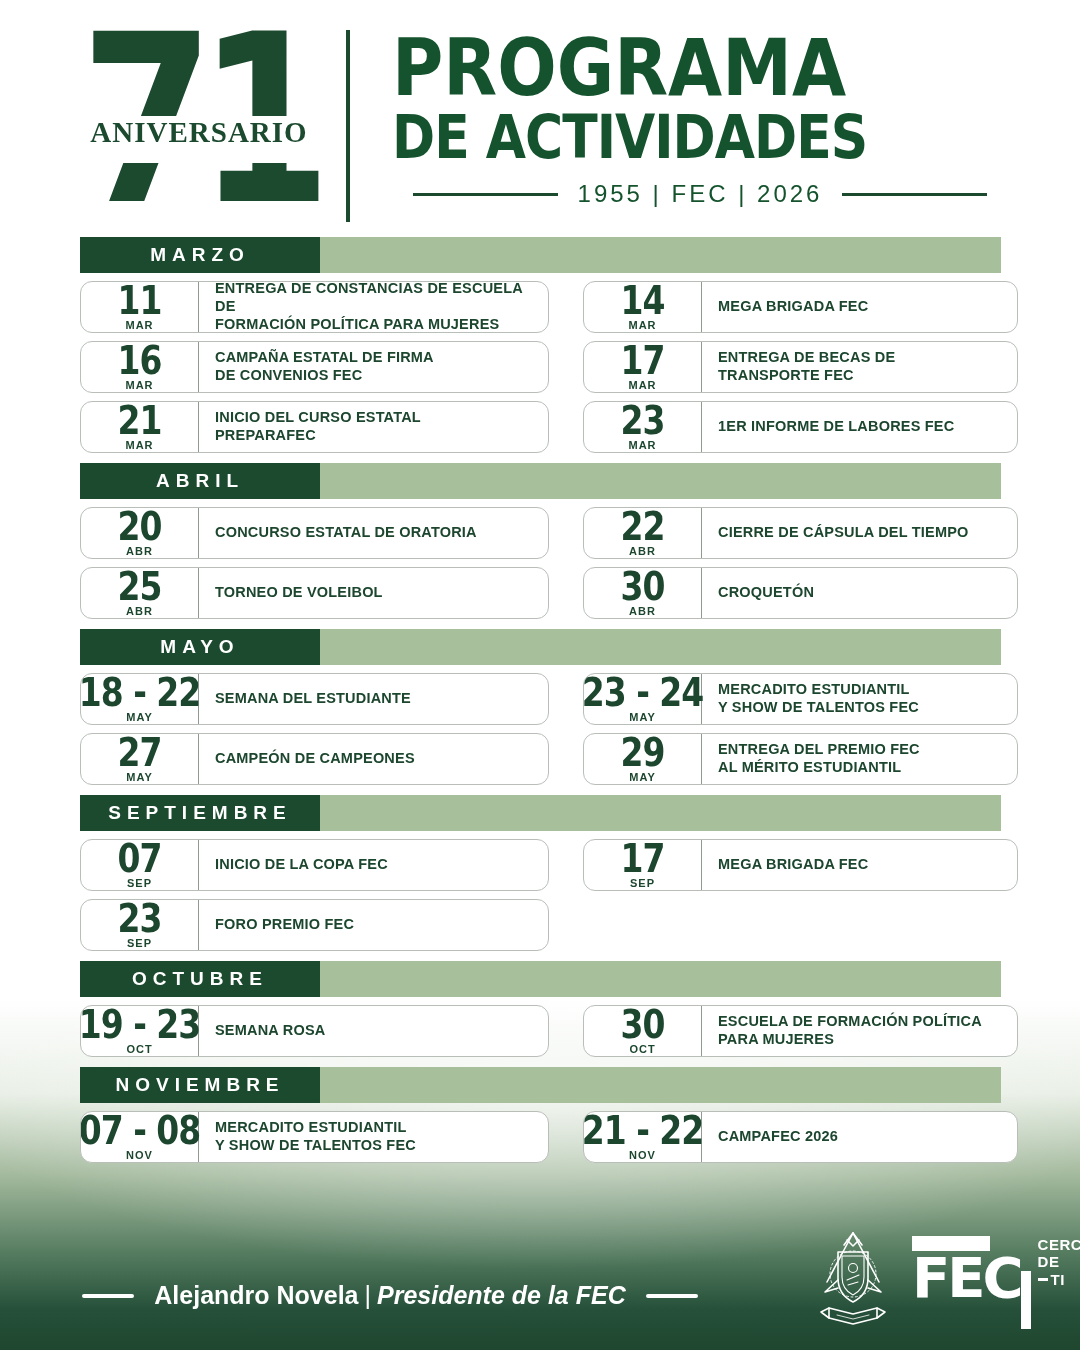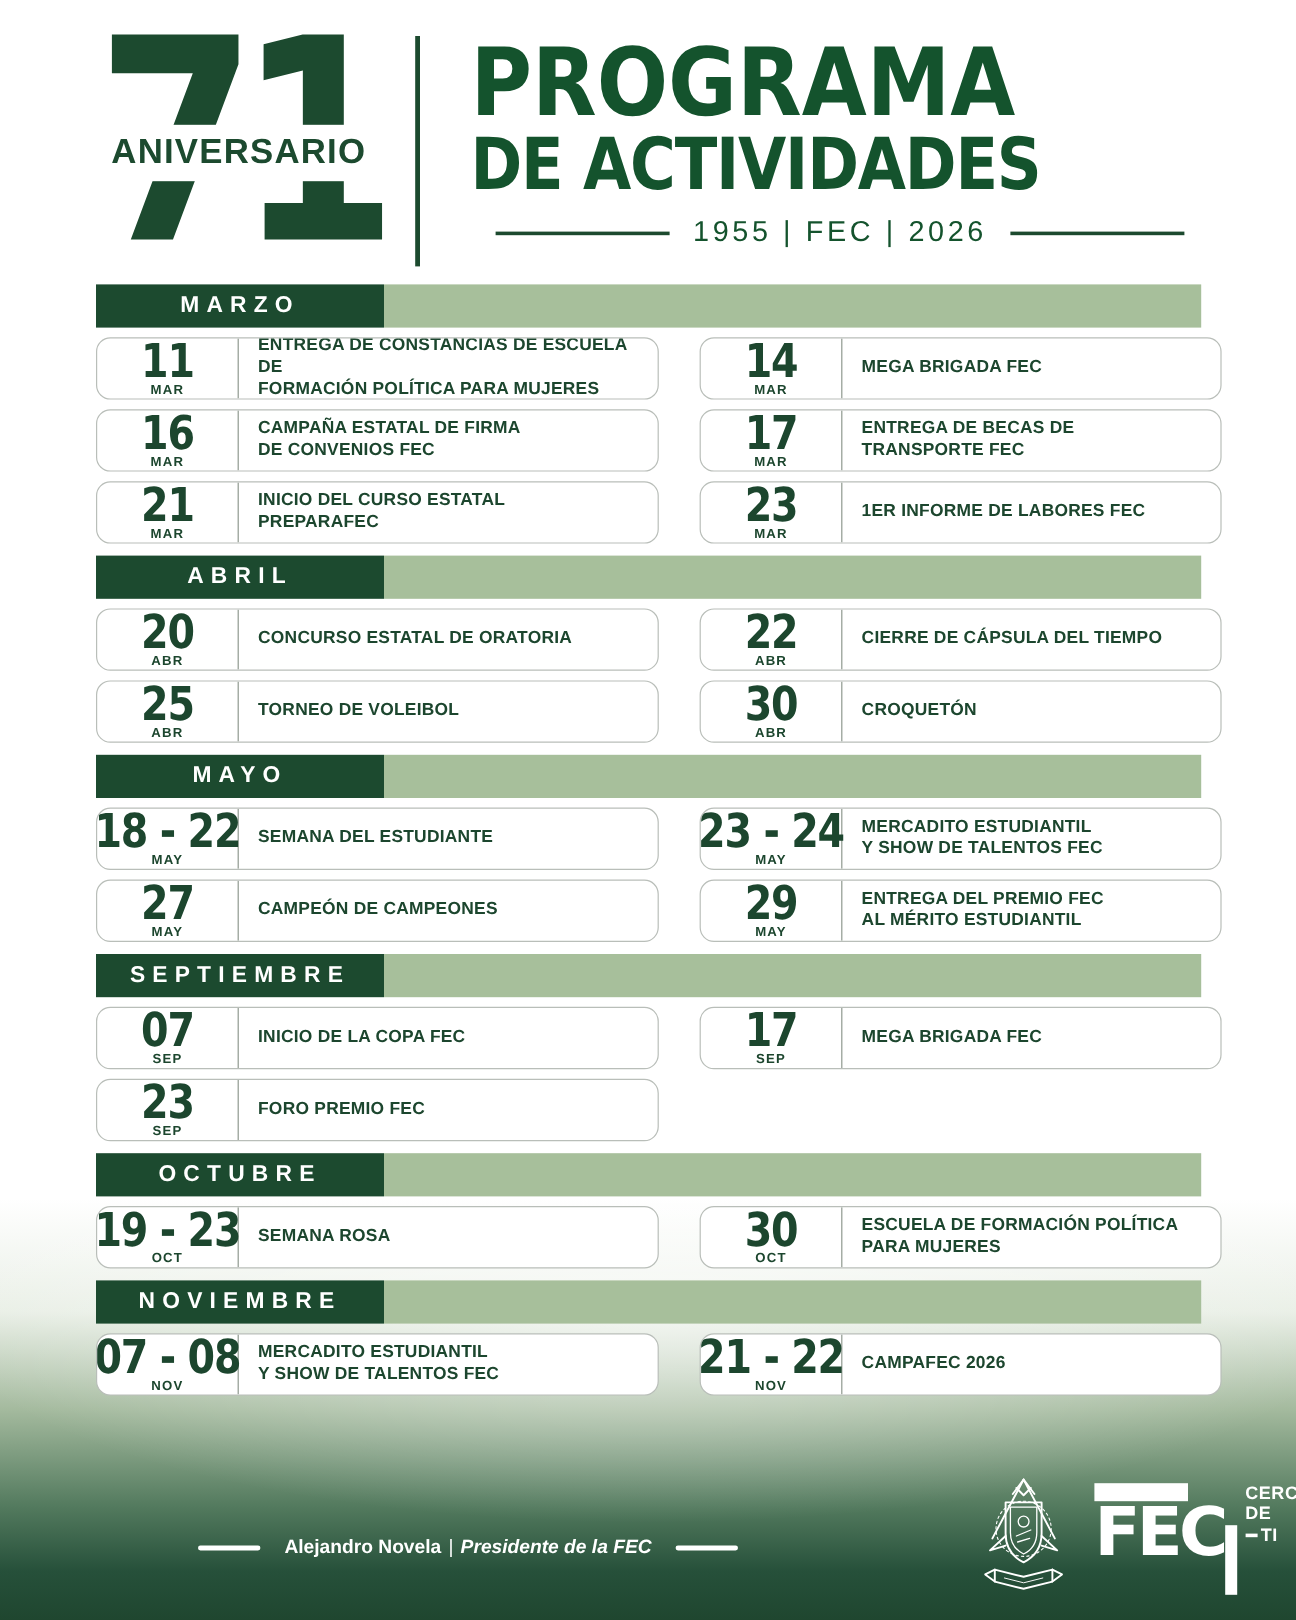--- a/index.html
+++ b/index.html
@@ -11,22 +11,22 @@
       linear-gradient(180deg,#ffffff 0%,#ffffff 74%,#e9efe6 81%,#a4ba9e 87%,#537a5e 93%,#26503a 97%,#1f462f 100%);
   }
 
   
   .logo71{position:absolute;left:78px;top:18px;width:240px;height:200px;}
   .digits{
     font-family:"DejaVu Sans", sans-serif;font-weight:900;font-size:192px;line-height:200px;
     color:#1c4a2f;letter-spacing:-16px;text-align:center;
     transform:scaleY(1.22);transform-origin:50% 45%;
   }
-  .band{position:absolute;left:-4px;right:-6px;top:86px;height:47px;background:#ffffff;
-    display:flex;align-items:center;justify-content:center;}
+  .band{position:absolute;left:-4px;right:-6px;top:98px;height:47px;background:#ffffff;
+    display:flex;align-items:flex-start;justify-content:center;font-family:Liberation Serif, serif;}
   .band span{color:#1c4a2f;font-weight:800;font-size:29px;letter-spacing:1px;}
   .vdiv{position:absolute;left:346px;top:30px;width:4px;height:192px;background:#1c4a2f;}
   .title-block{position:absolute;left:392px;top:26px;width:616px;text-align:left;color:#14532d;}
   .t1{font-family:"DejaVu Sans",sans-serif;font-weight:900;font-size:70px;line-height:76px;
       letter-spacing:0px;transform:scaleY(1.12);transform-origin:top center;}
   .t2{font-family:"DejaVu Sans",sans-serif;font-weight:900;font-size:52px;line-height:62px;
       letter-spacing:-1px;transform:scaleY(1.15);transform-origin:top center;}
   .subtitle-row{margin-top:16px;display:flex;align-items:center;justify-content:center;gap:20px;}
   .hline{width:145px;height:3px;background:#1c4a2f;}
   .subtitle{font-size:24px;font-weight:500;letter-spacing:3px;white-space:nowrap;}
@@ -48,21 +48,21 @@
   .mon{font-size:11px;font-weight:700;color:#1c462e;letter-spacing:1px;margin-top:2px;}
   .event{flex:1;display:flex;align-items:center;padding:4px 10px 4px 16px;
          font-size:14.5px;font-weight:700;color:#1c462e;line-height:1.22;
          letter-spacing:0.2px;white-space:pre-line;}
   .cell-empty{height:52px;}
 
   
   .signature{position:absolute;top:1281px;left:80px;width:620px;display:flex;align-items:center;
              justify-content:center;gap:20px;color:#ffffff;}
   .sline{width:52px;height:4px;background:#ffffff;border-radius:2px;}
-  .sig-text{font-size:16px;white-space:nowrap;}
+  .sig-text{font-size:25px;white-space:nowrap;}
   .sig-name{font-weight:700;}
   .sig-sep{font-weight:400;padding:0 6px;}
   .sig-title{font-style:italic;font-weight:700;}
 
   .crest{position:absolute;left:813px;top:1230px;width:80px;height:102px;}
   .fec-logo{position:absolute;left:912px;top:1236px;display:flex;gap:7px;align-items:flex-start;}
   .fec-main{display:flex;flex-direction:column;align-items:flex-start;}
   .fec-bar{width:78px;height:15px;background:#ffffff;}
   .fec-word-row{display:flex;align-items:flex-start;gap:0;margin-top:4px;}
   .fec-word{font-family:"DejaVu Sans",sans-serif;font-size:56px;font-weight:900;color:#ffffff;

